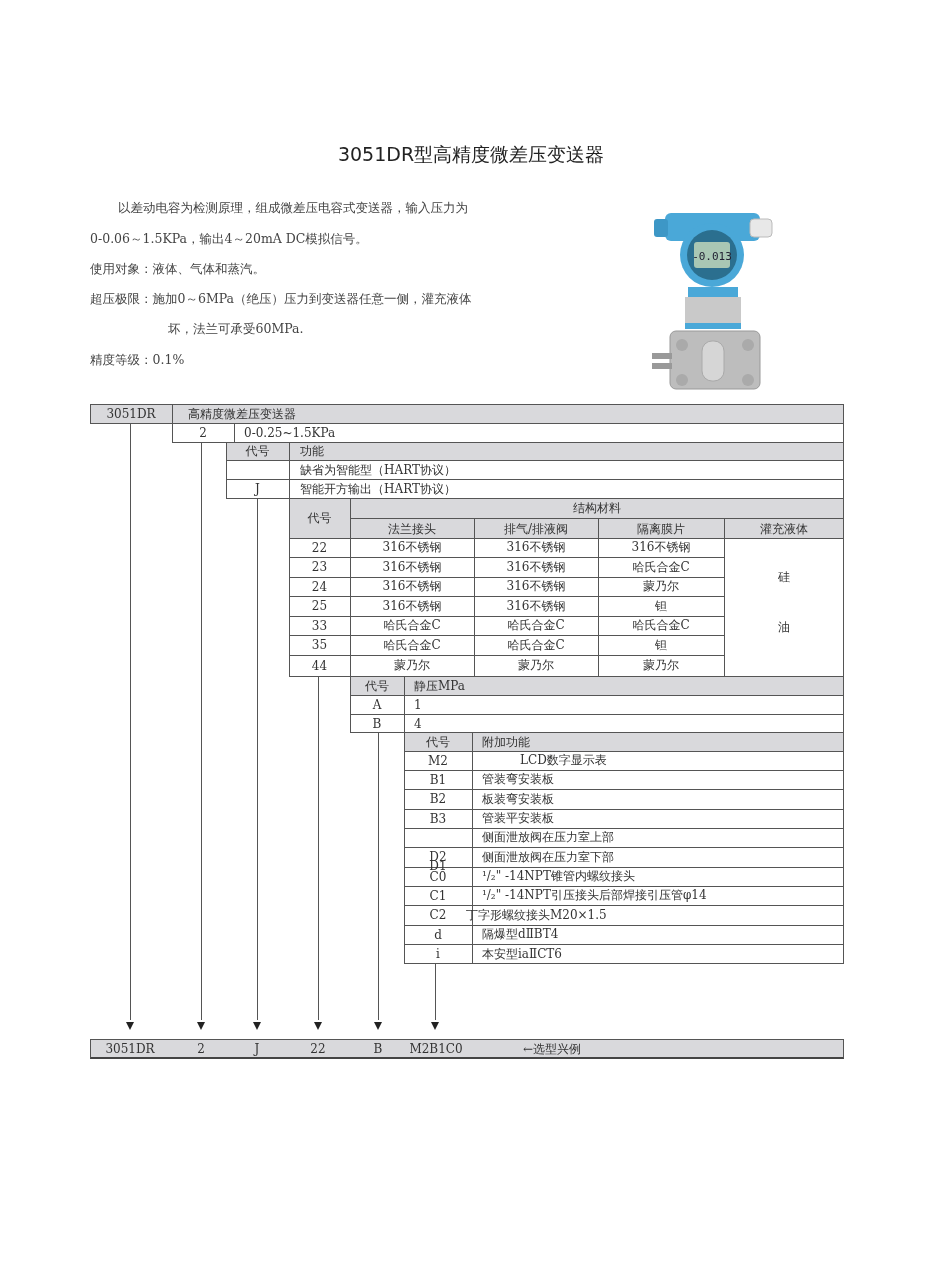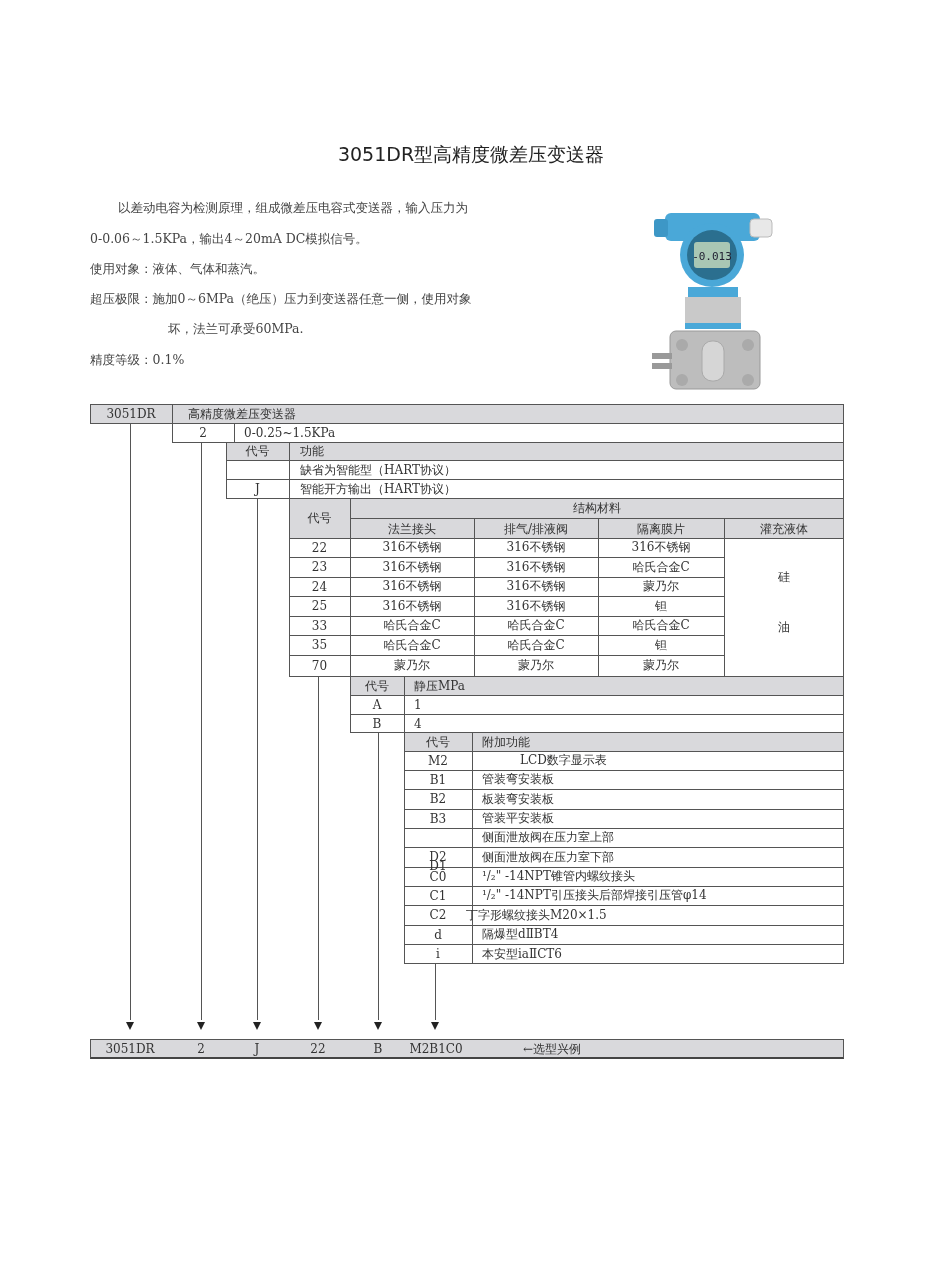--- a/index.html
+++ b/index.html
@@ -26,21 +26,21 @@
            border-top: 8px solid #222; }
 </style>
 </head>
 <body>
 
 <div class="abs title">3051DR型高精度微差压变送器</div>
 
 <div class="abs intro" style="left:118px;top:200px;">以差动电容为检测原理，组成微差压电容式变送器，输入压力为</div>
 <div class="abs intro" style="left:90px;top:231px;">0-0.06～1.5KPa，输出4～20mA DC模拟信号。</div>
 <div class="abs intro" style="left:90px;top:261px;">使用对象：液体、气体和蒸汽。</div>
-<div class="abs intro" style="left:90px;top:291px;">超压极限：施加0～6MPa（绝压）压力到变送器任意一侧，使用对象</div>
+<div class="abs intro" style="left:90px;top:291px;">超压极限：施加0～6MPa（绝压）压力到变送器任意一侧，灌充液体</div>
 <div class="abs intro" style="left:168px;top:321px;text-align:right;">坏，法兰可承受60MPa.</div>
 <div class="abs intro" style="left:90px;top:352px;">精度等级：0.1%</div>
 
 <div class="abs photo">
   <svg width="145" height="190" viewBox="0 0 145 190">
 
     <rect x="25" y="8" width="95" height="28" rx="6" fill="#4aa8d8"></rect>
     <rect x="110" y="14" width="22" height="18" rx="4" fill="#e8e8e8" stroke="#bbb"></rect>
     <rect x="14" y="14" width="14" height="18" rx="3" fill="#3d97c6"></rect>
     <circle cx="72" cy="50" r="32" fill="#4aa8d8"></circle>
@@ -139,21 +139,21 @@
   <div class="cell c" style="left:474px;top:616px;width:124px;height:19px;">哈氏合金C</div>
   <div class="cell c" style="left:598px;top:616px;width:126px;height:19px;">哈氏合金C</div>
 </div>
 <div>
   <div class="cell c" style="left:289px;top:635px;width:61px;height:20px;">35</div>
   <div class="cell c" style="left:350px;top:635px;width:124px;height:20px;">哈氏合金C</div>
   <div class="cell c" style="left:474px;top:635px;width:124px;height:20px;">哈氏合金C</div>
   <div class="cell c" style="left:598px;top:635px;width:126px;height:20px;">钽</div>
 </div>
 <div>
-  <div class="cell c" style="left:289px;top:655px;width:61px;height:21px;">70</div>
+  <div class="cell c" style="left:289px;top:655px;width:61px;height:21px;">44</div>
   <div class="cell c" style="left:350px;top:655px;width:124px;height:21px;">蒙乃尔</div>
   <div class="cell c" style="left:474px;top:655px;width:124px;height:21px;">蒙乃尔</div>
   <div class="cell c" style="left:598px;top:655px;width:126px;height:21px;">蒙乃尔</div>
 </div>
 <div class="cell c" style="left:724px;top:567px;width:120px;height:20px;">硅</div>
 <div class="cell c" style="left:724px;top:617px;width:120px;height:20px;">油</div>
 
 <div class="box gray" style="left:350px;top:676px;width:494px;height:20px;"></div>
 <div class="box white" style="left:350px;top:695px;width:494px;height:20px;"></div>
 <div class="box white" style="left:350px;top:714px;width:494px;height:19px;"></div>

